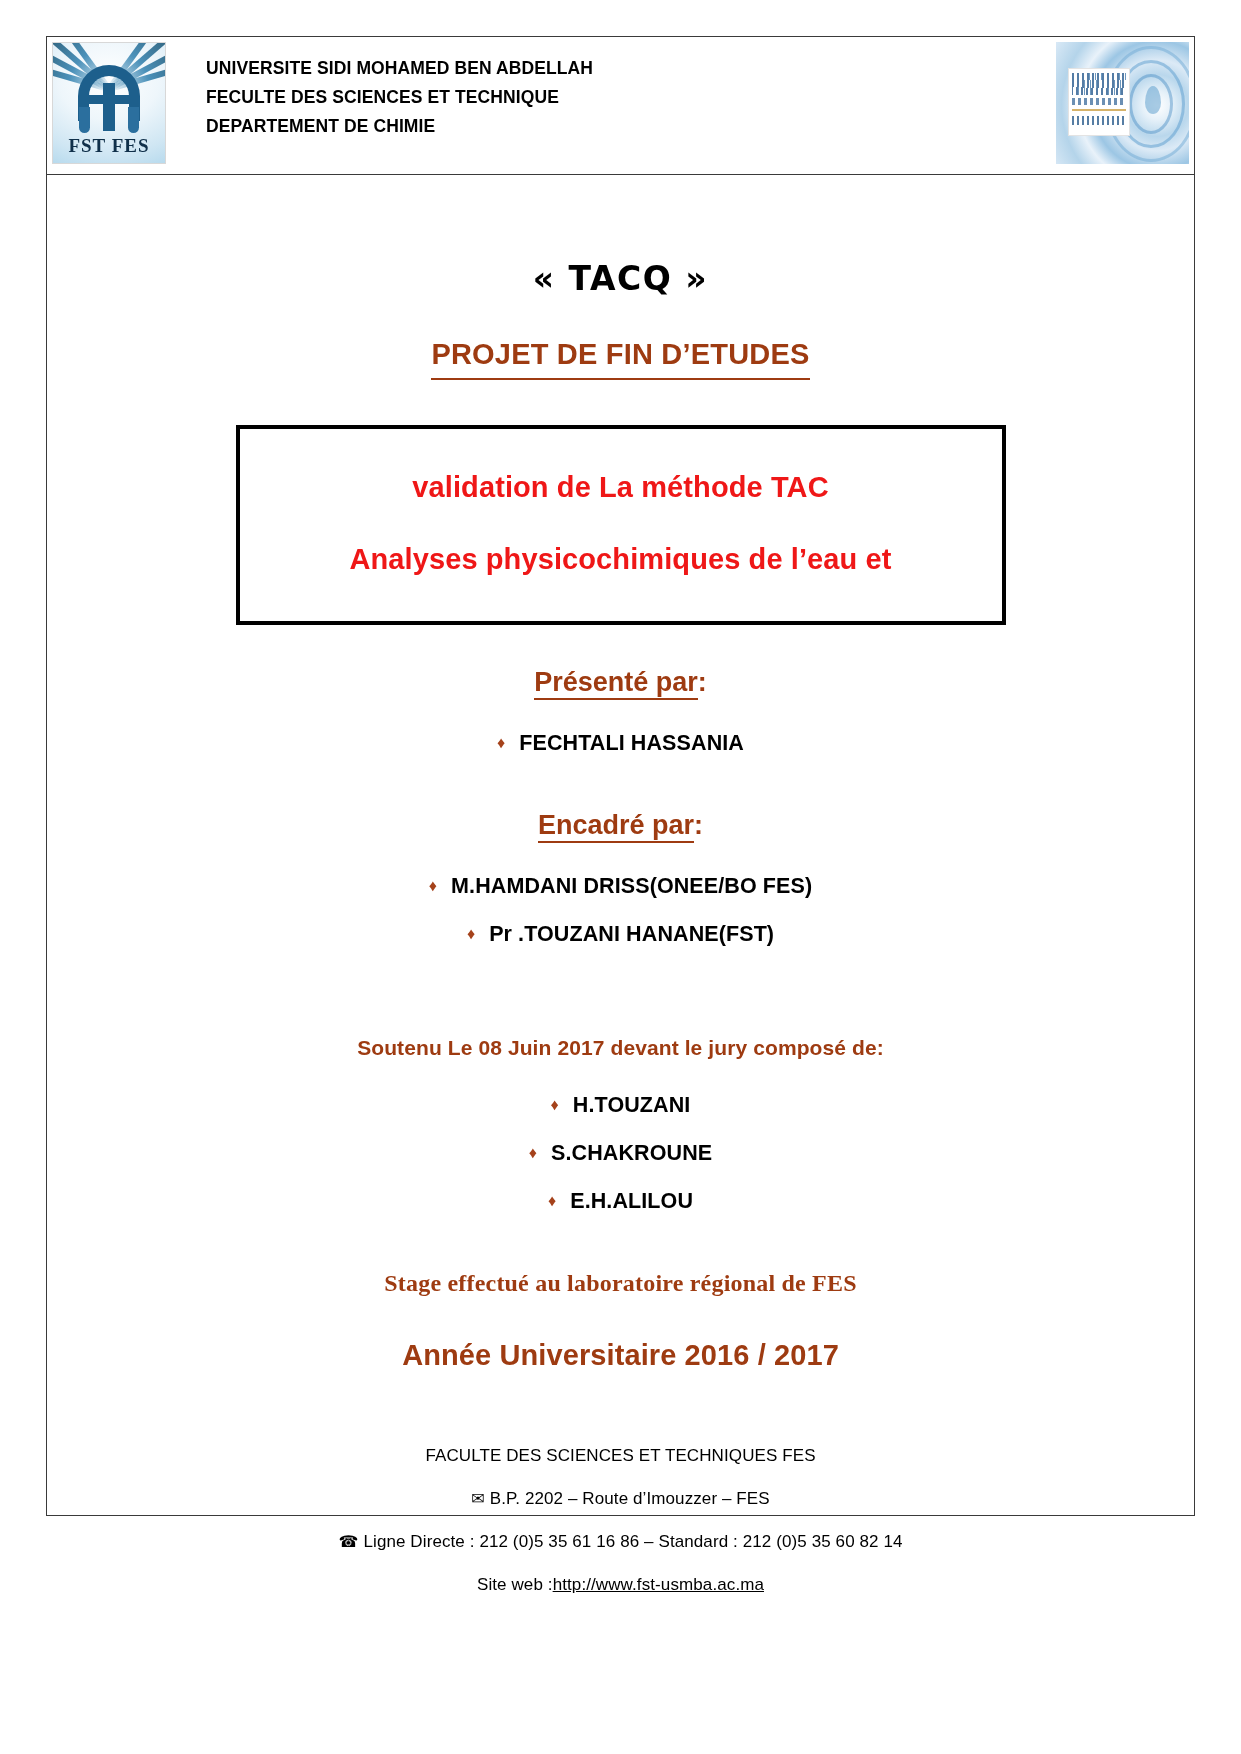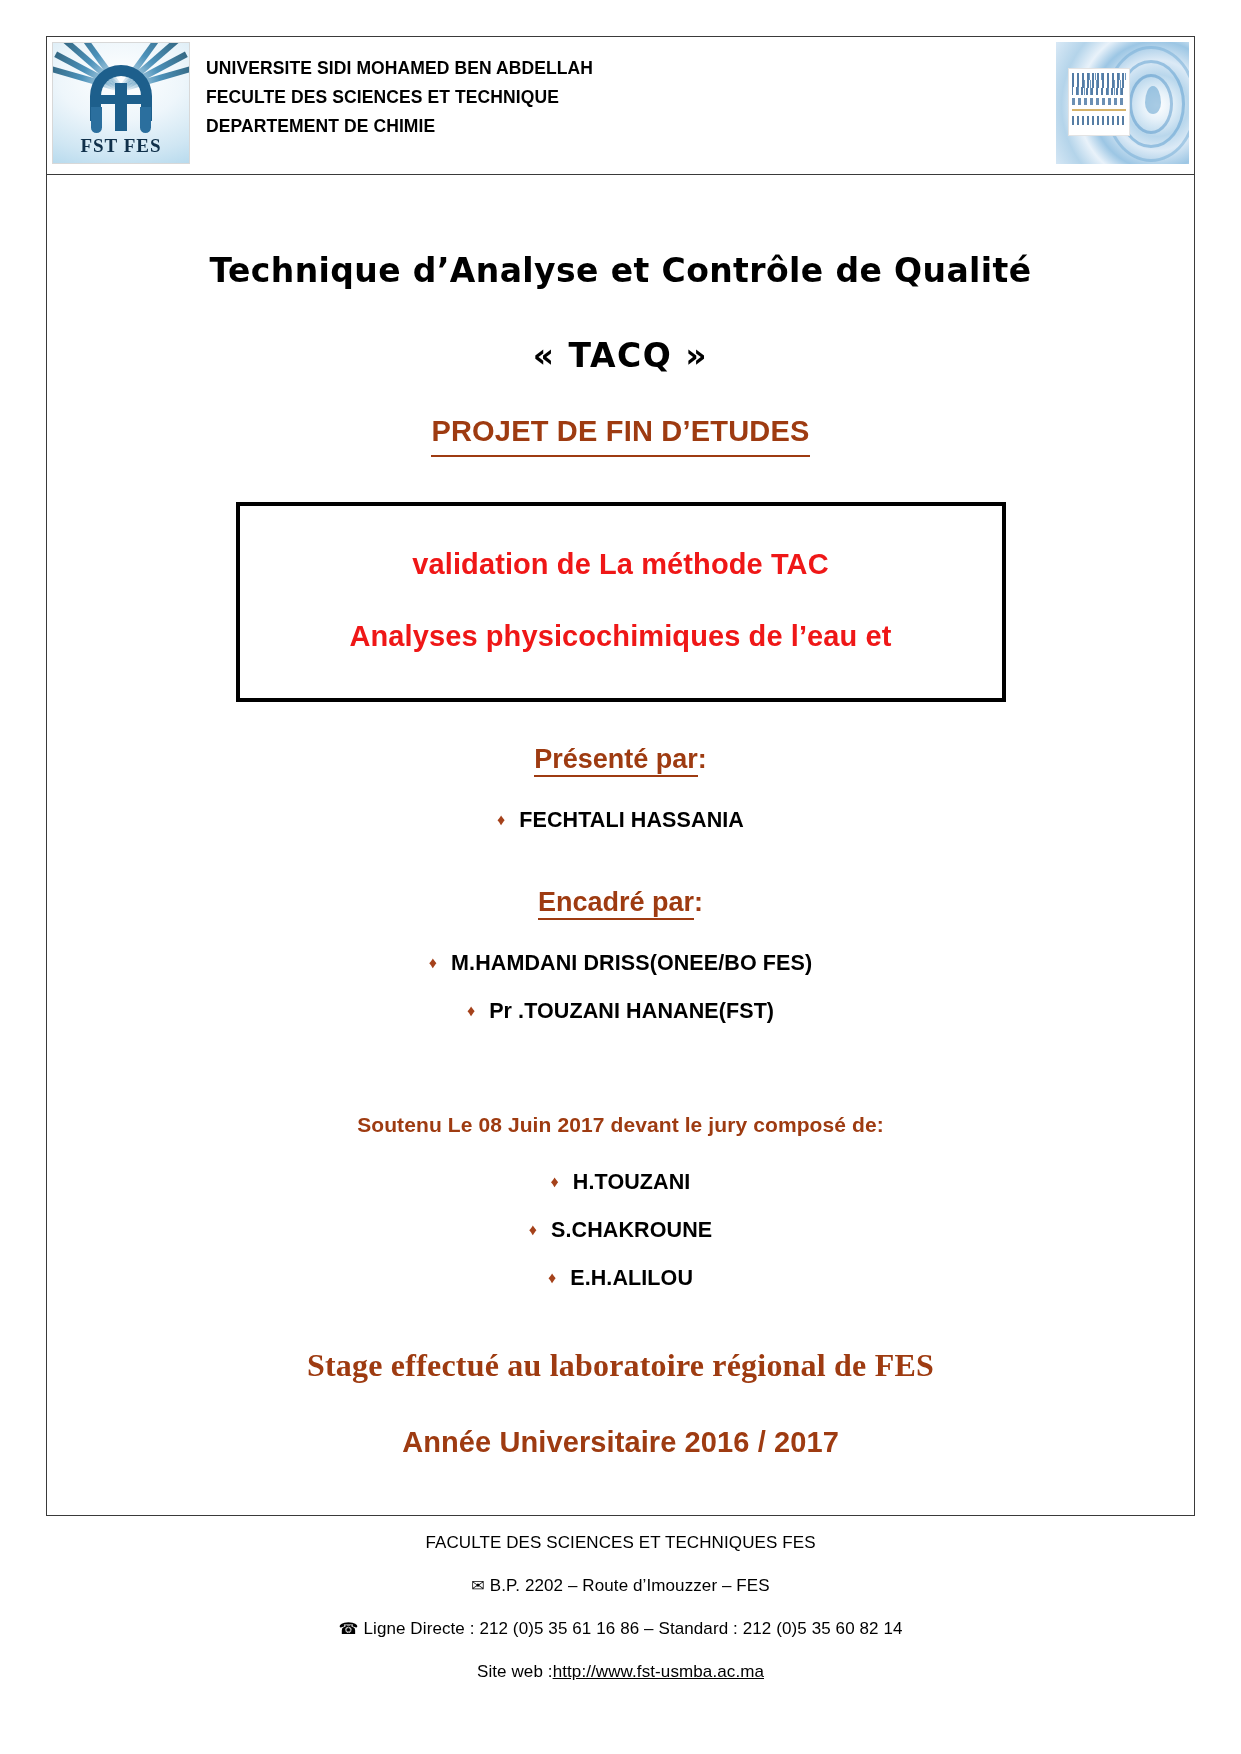--- a/index.html
+++ b/index.html
@@ -45,21 +45,21 @@
     position: relative;
     height: 139px;
     border-bottom: 1px solid #3a3a3a;
     box-sizing: border-box;
   }
 
   .logo-left {
     position: absolute;
     left: 6px;
     top: 6px;
-    width: 138px;
+    width: 114px;
     height: 122px;
     border: 1px solid #d8d8d8;
     box-sizing: border-box;
     background:
       radial-gradient(ellipse 120% 90% at 50% 30%, #ffffff 0%, #eef6fb 38%, #cfe6f3 70%, #a9d3ea 100%);
     overflow: hidden;
   }
   .logo-left .rays {
     position: absolute;
     inset: 0;
@@ -300,21 +300,21 @@
     margin-top: 77px;
     font-size: 21px;
     font-weight: bold;
     color: #9e3b11;
     letter-spacing: .1px;
   }
 
   .stage-line {
     margin-top: 44px;
     font-family: "Liberation Serif", serif;
-    font-size: 32px;
+    font-size: 24px;
     font-weight: bold;
     color: #9e3b11;
     letter-spacing: .2px;
   }
 
   .year-line {
     margin-top: 42px;
     font-size: 29px;
     font-weight: bold;
     color: #9e3b11;
@@ -387,21 +387,20 @@
           <div class="ar-line"></div>
           <div class="rule"></div>
           <div class="ar-bot"></div>
         </div>
       </div>
 
     </div>
 
     <div class="body-area">
 
-      <div class="main-title">Technique d’Analyse et Contrôle de Qualité</div>
 
       <div class="acronym">« TACQ »</div>
 
       <div class="pfe">
         <span>PROJET DE FIN D’ETUDES</span>
       </div>
 
       <div class="subject-box">
         <div class="line">validation de La méthode TAC</div>
         <div class="line">Analyses physicochimiques de l’eau et</div>

